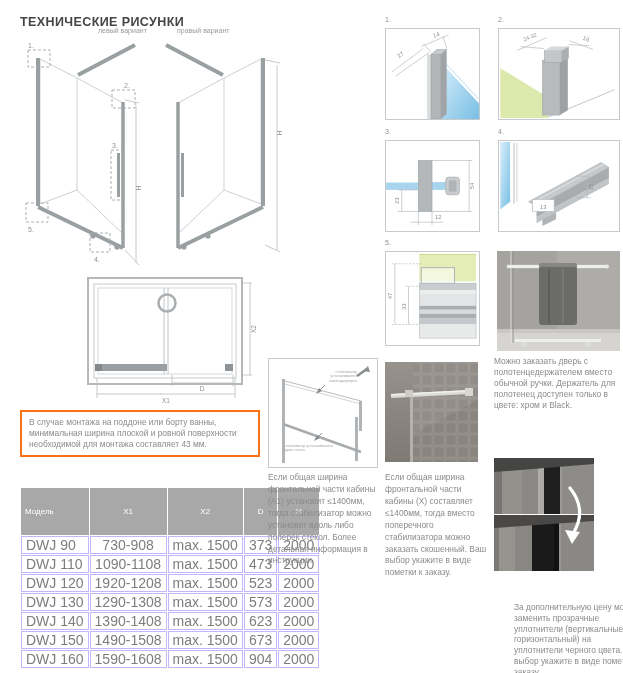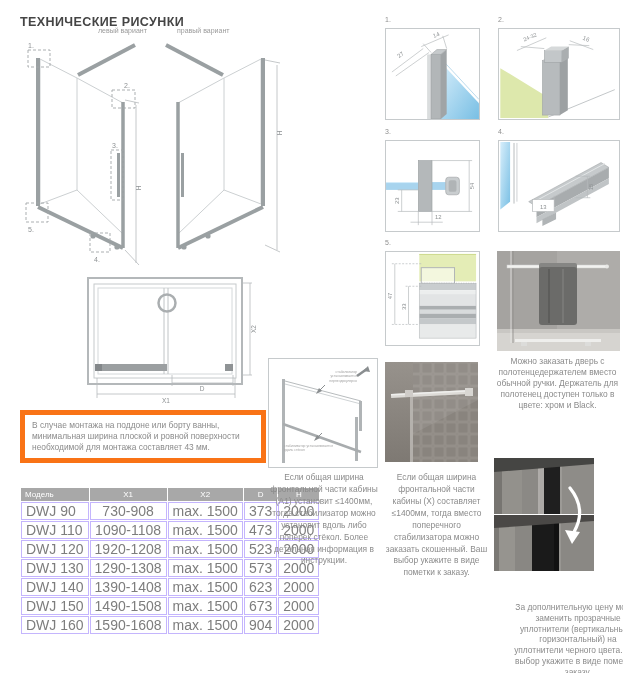--- a/index.html
+++ b/index.html
@@ -1,30 +1,30 @@
 <!DOCTYPE html>
 <html><head>
 <meta charset="utf-8">
 <style>
   html,body{margin:0;padding:0;background:#ffffff;}
   body{font-family:"Liberation Sans","DejaVu Sans",sans-serif;}
   #page{position:relative;width:623px;height:673px;background:#ffffff;overflow:hidden;}
   .abs{position:absolute;}
   .title{font-size:12.5px;font-weight:bold;color:#454545;letter-spacing:.4px;}
   .varlabel{font-size:7px;color:#9a9a9a;}
-  .txt{color:#8b8b8b;font-size:8.4px;line-height:1.38;text-align:center;}
-  .notebox{border:5px solid #f97316;color:#8b8b8b;font-size:8.4px;line-height:1.32;padding:5px 7px;background:#fff;}
+  .txt{color:#8b8b8b;font-size:8.4px;line-height:1.38;}
+  .notebox{border:2px solid #f97316;color:#8b8b8b;font-size:8.4px;line-height:1.32;padding:5px 7px;background:#fff;}
   .detailbox{border:1px solid #c6cacc;background:#fff;}
   .detailnum{font-size:7px;color:#8f8f8f;}
   svg text{font-family:"Liberation Sans","DejaVu Sans",sans-serif;fill:#8e9294;}
   .dimtxt{font-size:6px;}
   .dimtxt65{font-size:6.5px;}
   
   table.models{border-collapse:separate;border-spacing:1.5px;background:#fff;table-layout:fixed;}
-  table.models th{background:#a8a8a8;color:#ffffff;font-weight:normal;font-size:8px;height:13px;padding:0 4px;}
+  table.models th{background:#a8a8a8;color:#ffffff;font-weight:normal;font-size:8px;height:13px;padding:17px 4px;}
   table.models td{border:1px solid #c4b5fd;color:#7d7d7d;font-size:14px;height:12px;padding:0 4px;white-space:nowrap;}
   table.models th.l, table.models td.l{text-align:left;}
   table.models th.c, table.models td.c{text-align:center;}
   .tinylabel{position:absolute;font-size:3.4px;line-height:1.25;color:#a3a3a3;}
 </style>
 </head>
 <body>
 
 <div id="page">
 

